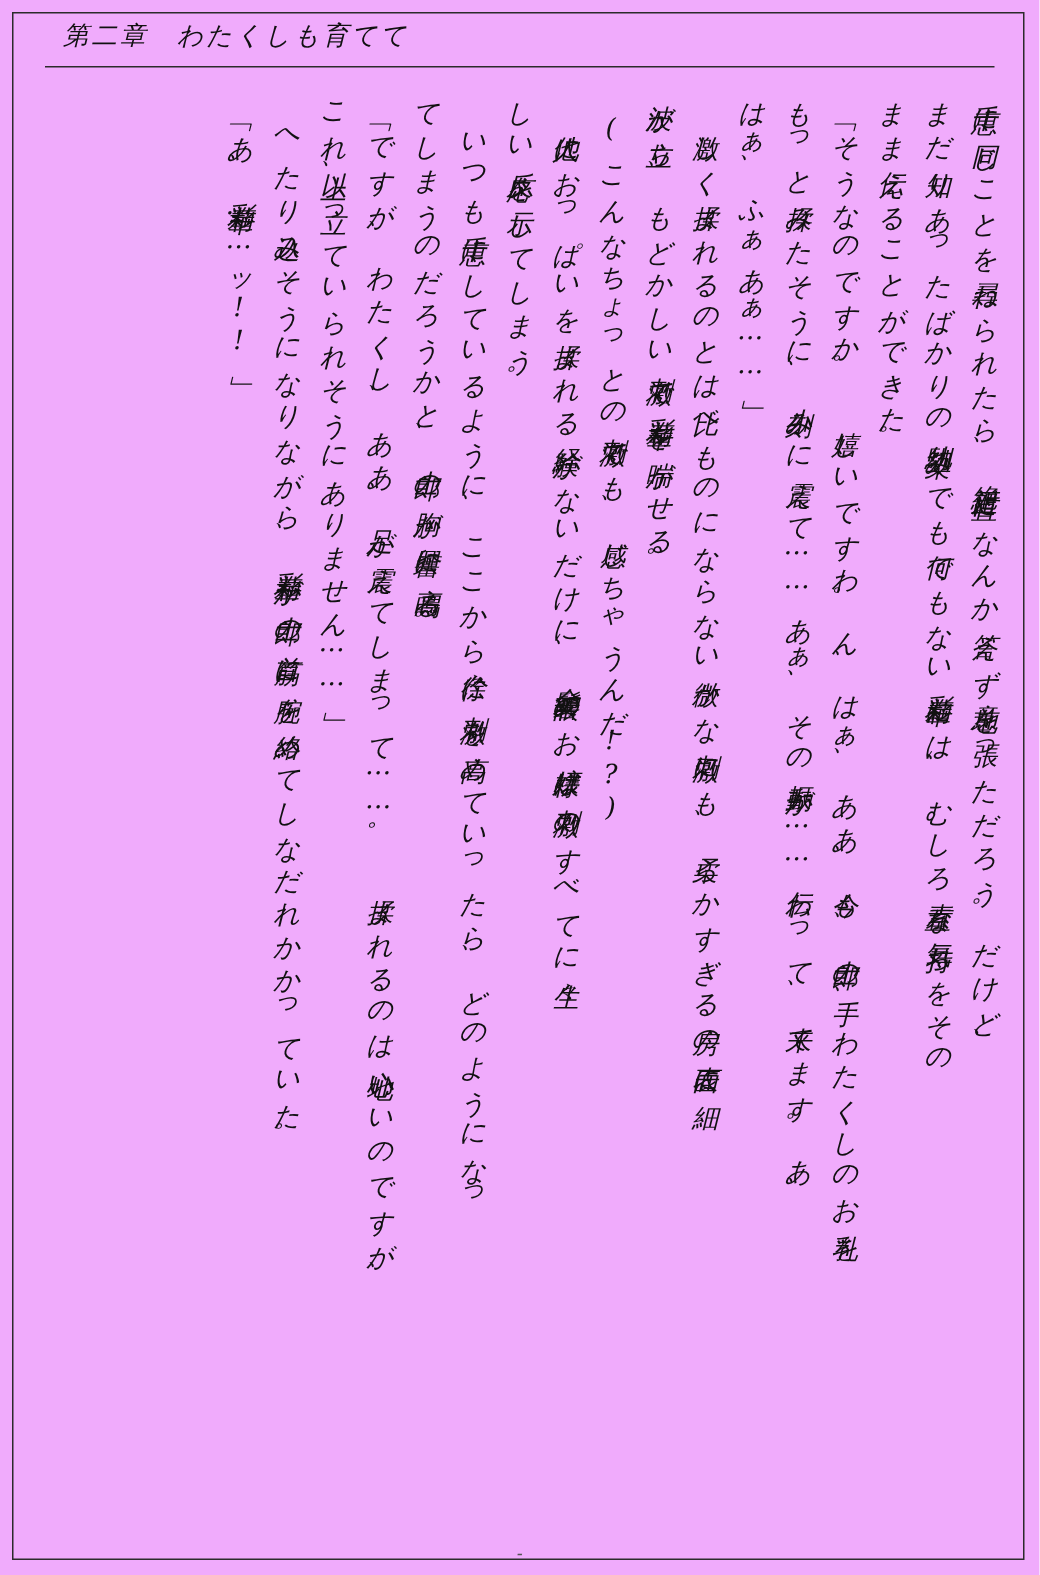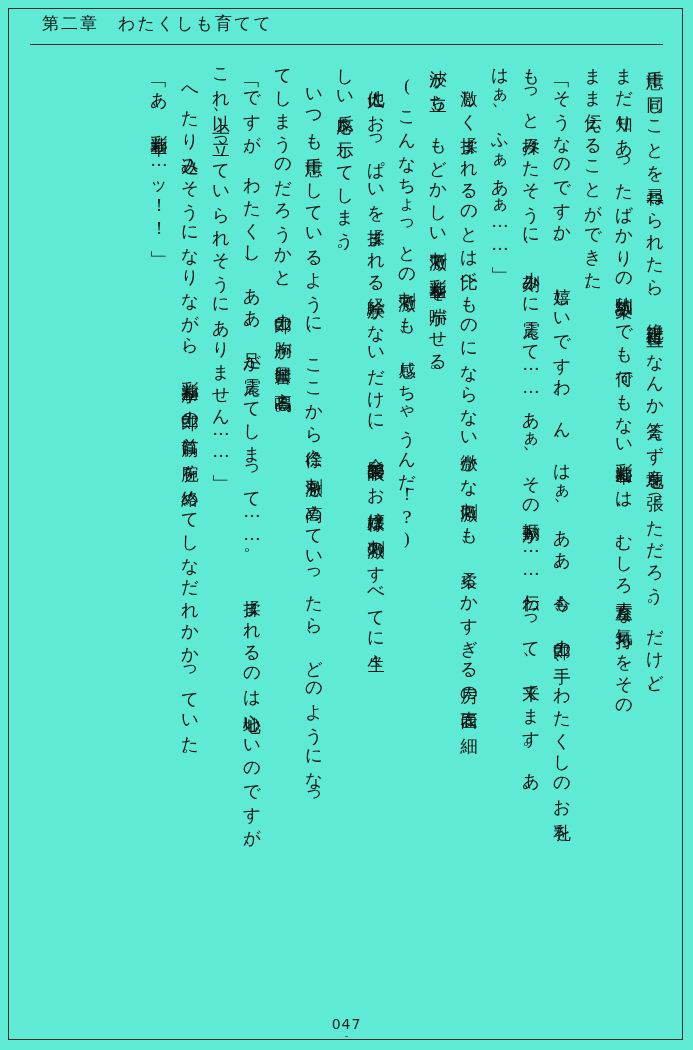--- a/index.html
+++ b/index.html
@@ -4,24 +4,25 @@
 <style>
   html, body {
     margin: 0;
     padding: 0;
     background: #ffffff;
   }
   .page {
     position: relative;
     width: 693px;
     height: 1050px;
-    background: #5eead4;
+    background: #f0abfc;
     overflow: hidden;
     font-family: "DejaVu Serif", "Liberation Serif", serif;
     color: #111111;
+    font-style: italic;
   }
   .page-border {
     position: absolute;
     left: 8px;
     top: 8px;
     width: 675px;
     height: 1032px;
     border: 1px solid #2b2b2b;
     box-sizing: border-box;
     pointer-events: none;
@@ -116,16 +117,15 @@
     <div class="col indent">他人におっぱいを揉まれる経験がないだけに、金髪碧眼のお嬢様は刺激のすべてに生々</div>
     <div class="col">しい反応を示してしまう。</div>
     <div class="col indent">いつも千恵にしているように、ここから徐々に刺激を高めていったら、どのようになっ</div>
     <div class="col">てしまうのだろうかと、士郎の胸が興奮に高鳴る。</div>
     <div class="col indent">「ですが、わたくし、ああ、足が震えてしまって……。　揉まれるのは心地いいのですが、</div>
     <div class="col">これ以上、立っていられそうにありません……」</div>
     <div class="col indent">へたり込みそうになりながら、彩莉華が士郎の首筋に腕を絡めてしなだれかかっていた。</div>
     <div class="col indent">「あ、彩莉華……ッ!!」</div>
   </div>
 
-  <div class="page-number">047</div>
   <div class="page-number-dash">-</div>
 
 </div>
 
 </body></html>

